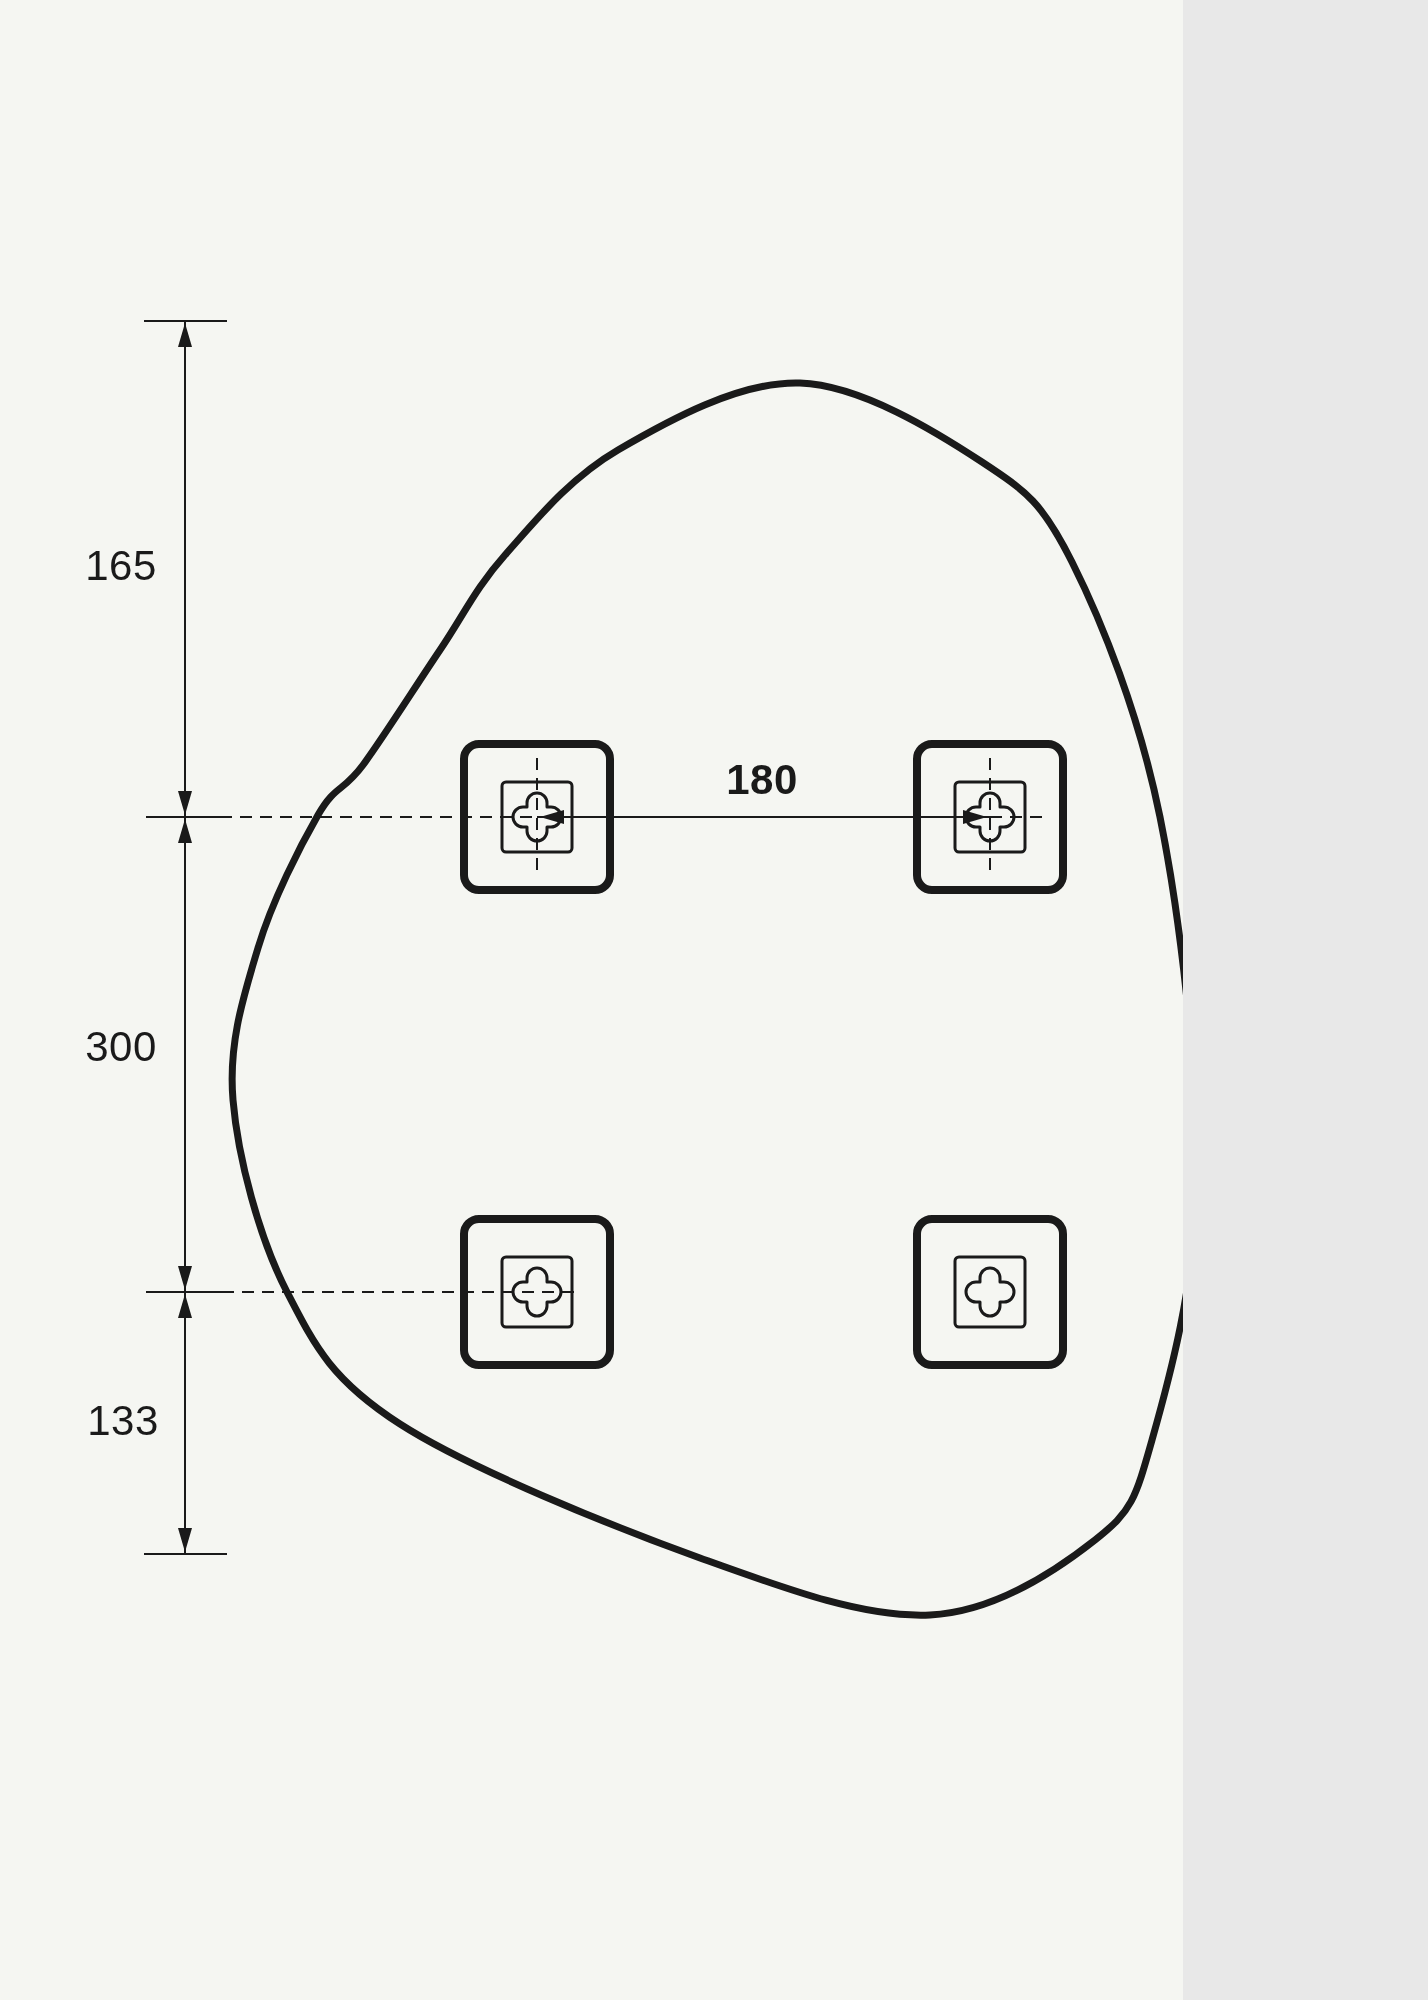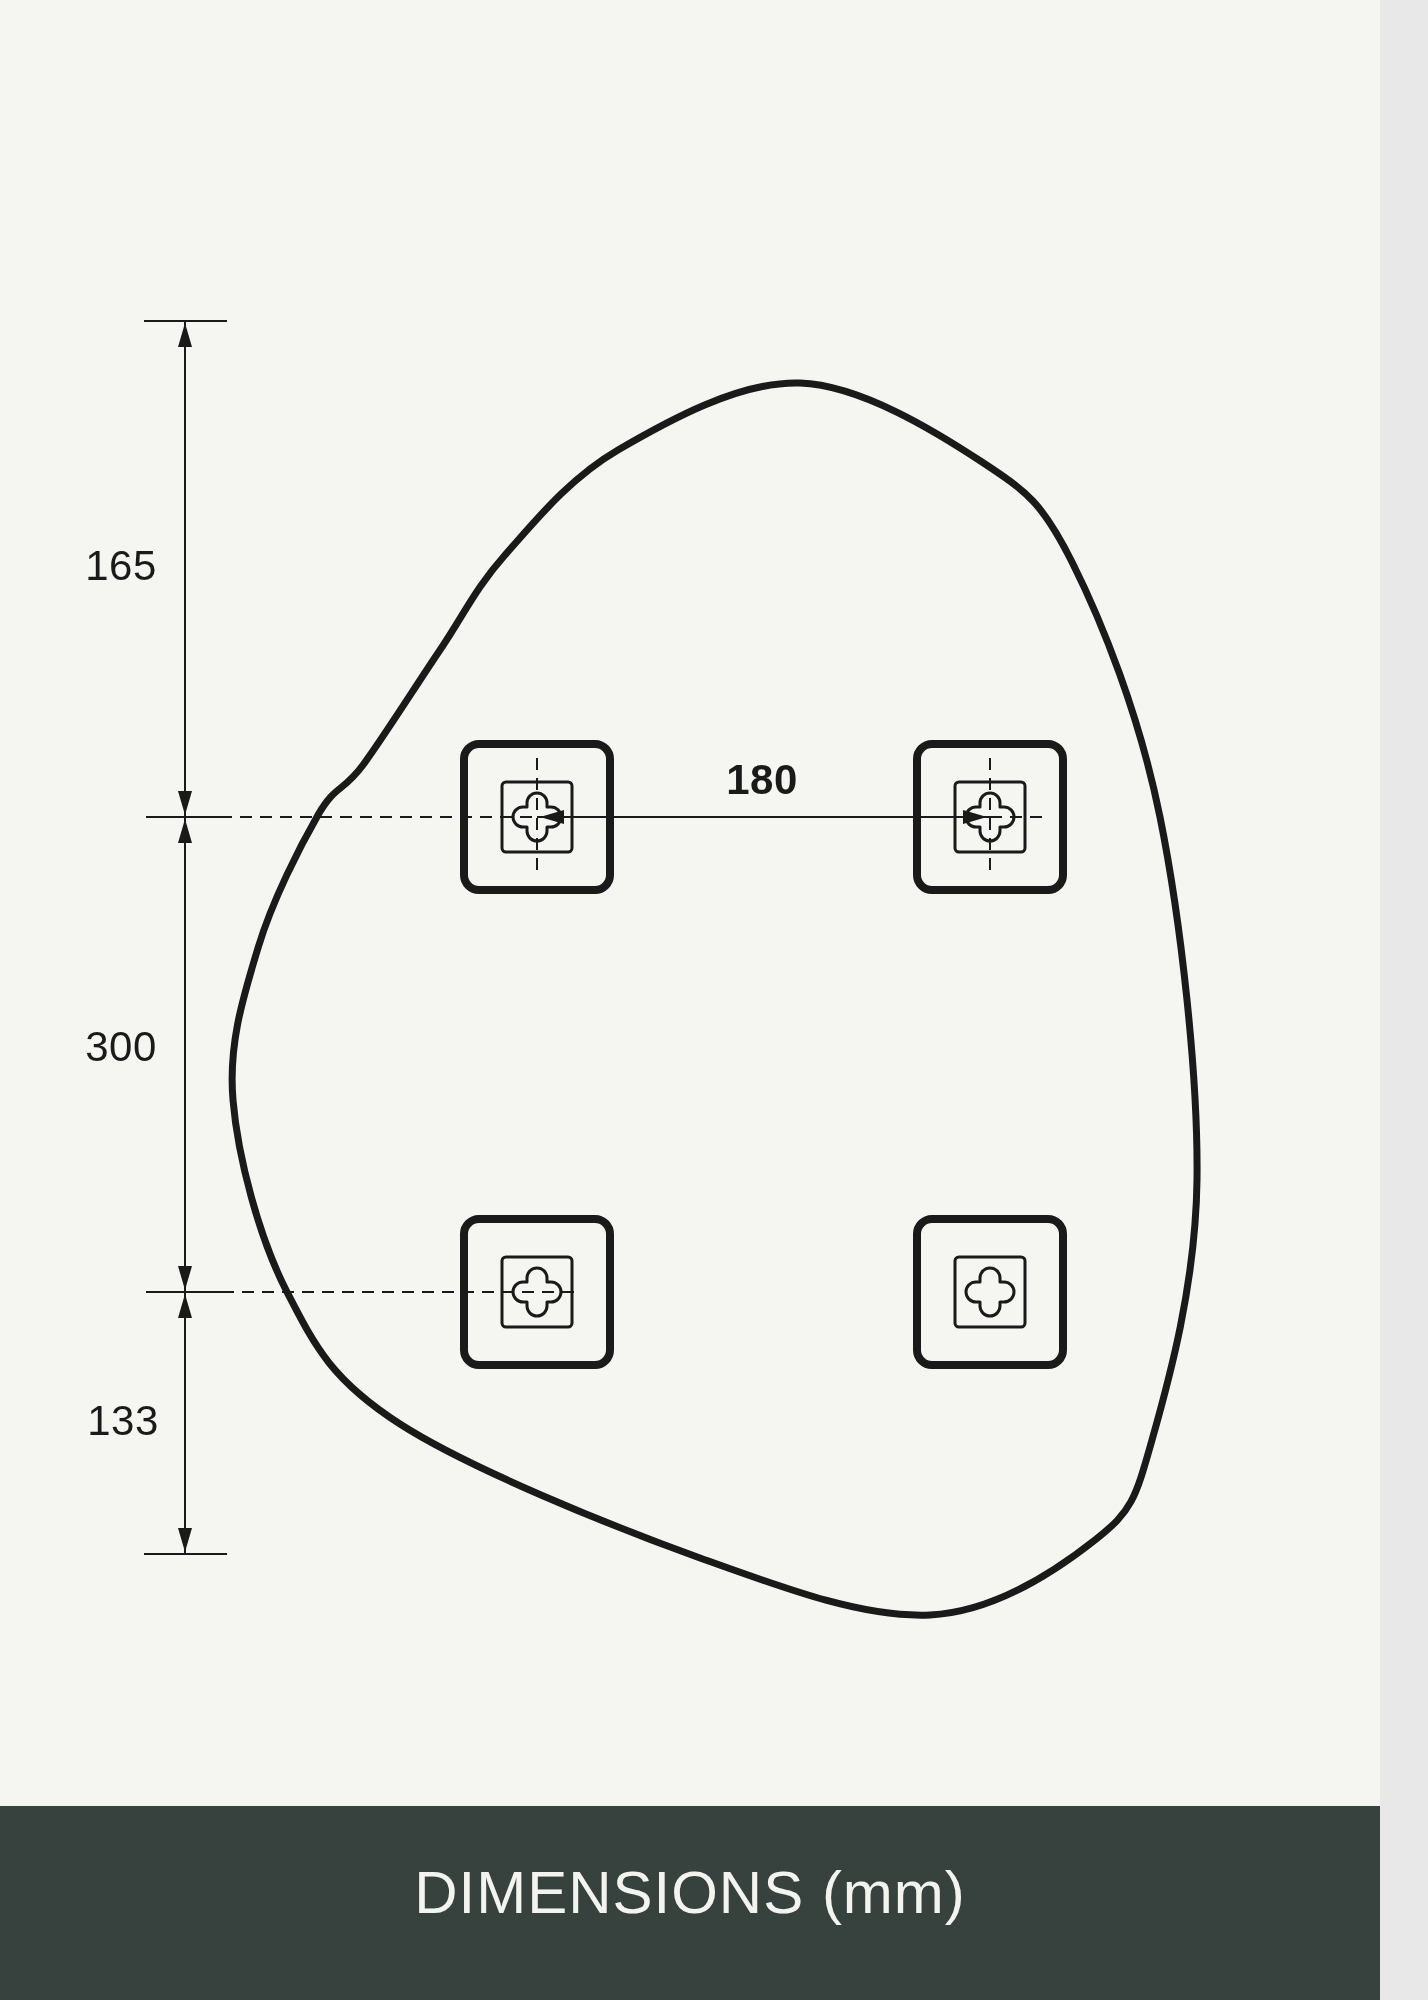--- a/index.html
+++ b/index.html
@@ -1,19 +1,19 @@
 <!DOCTYPE html>
 <html style="--page-bg: #f5f6f2; --line-color: #1a1a1a; --footer-bg: #37413e; --footer-text: #f3f4f0;"><head>
 <meta charset="utf-8">
 <style>
   html,body{margin:0;padding:0;}
   body{font-family:"Liberation Sans", sans-serif; background:#e8e8e8;}
   .page{
     position:relative;
-    width:1380px;
+    width:1183px;
     height:2000px;
     background:var(--page-bg,#f5f6f2);
     overflow:hidden;
   }
   .canvas{position:absolute; inset:0;}
   .canvas svg{position:absolute; left:0; top:0;}
   .dim-label{
     position:absolute;
     transform:translate(-50%,-50%);
     font-size:42px;
@@ -78,17 +78,14 @@
         <rect x="955" y="1257" width="70" height="70" rx="4" fill="none" stroke="#1a1a1a" stroke-width="3"></rect>
         <path d="M 980,1282 L 980,1278 A 10 10 0 0 1 1000,1278 L 1000,1282 L 1004,1282 A 10 10 0 0 1 1004,1302 L 1000,1302 L 1000,1306 A 10 10 0 0 1 980,1306 L 980,1302 L 976,1302 A 10 10 0 0 1 976,1282 L 980,1282 Z" fill="none" stroke="#1a1a1a" stroke-width="3" stroke-linejoin="round"></path>
       </svg>
 
     <div class="dim-label" id="label-v0" style="left: 121px; top: 566px;">165</div>
     <div class="dim-label" id="label-v1" style="left: 121px; top: 1047px;">300</div>
     <div class="dim-label" id="label-v2" style="left: 123px; top: 1421px; text-align: right;">133</div>
     <div class="dim-label" id="label-h0" style="left: 762px; top: 780px; font-weight: bold;">180</div>
   </div>
 
-  <div class="footer-bar">
-    <div class="footer-title">DIMENSIONS (mm)</div>
-  </div>
 
 </div>
 
 </body></html>

